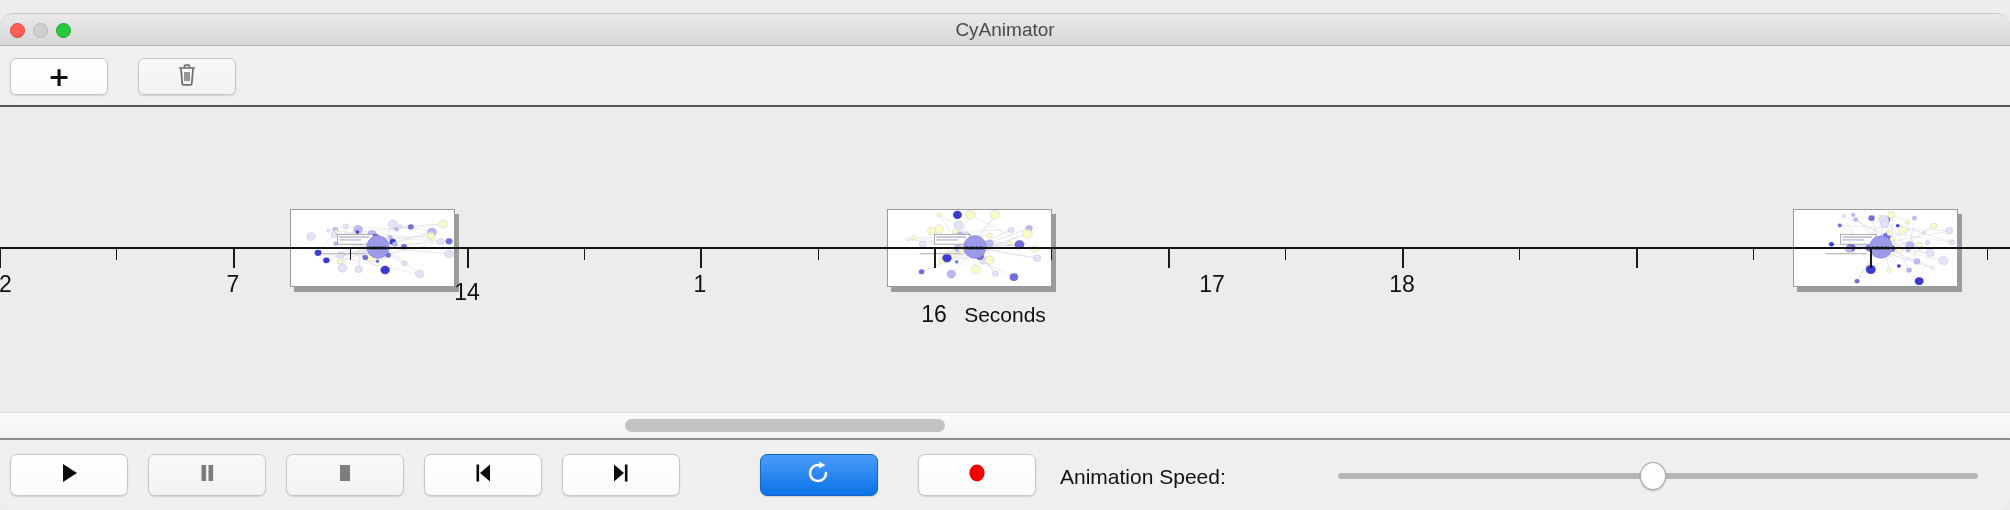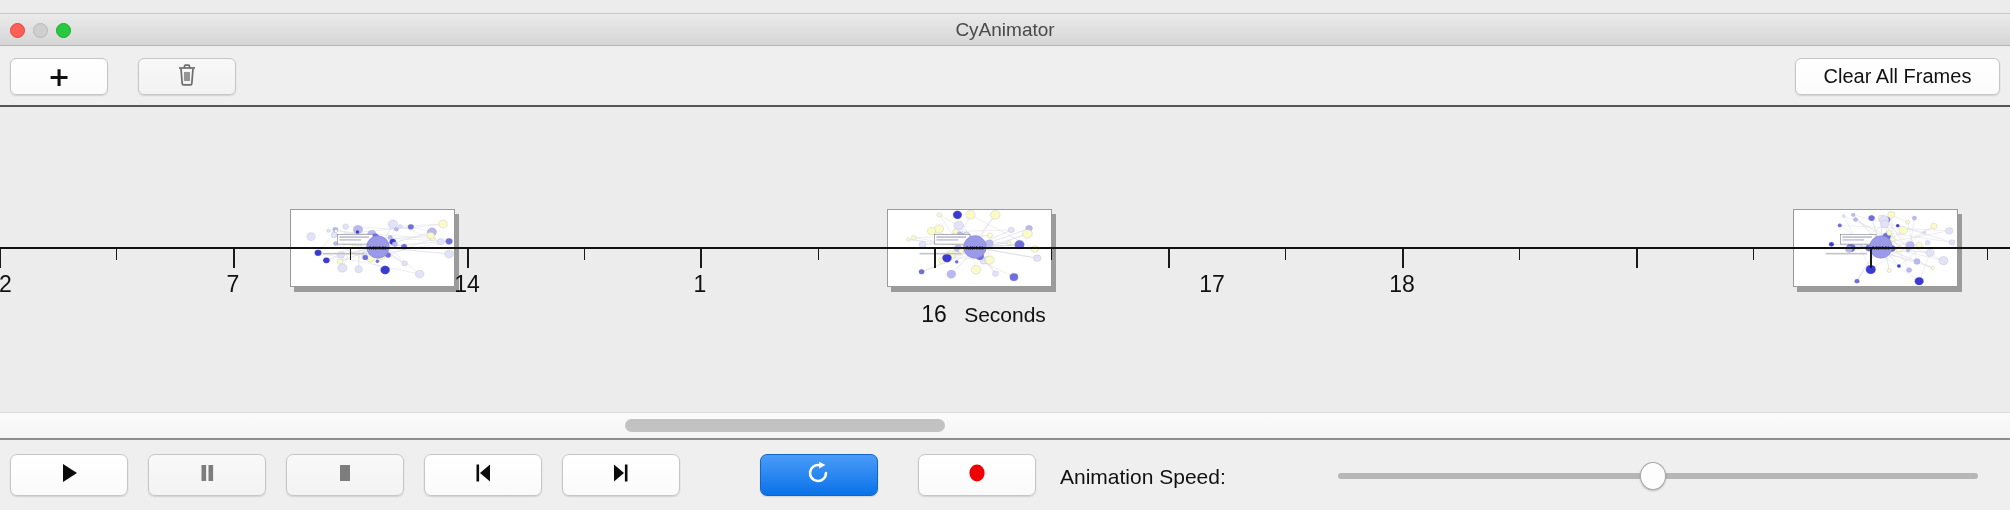--- a/index.html
+++ b/index.html
@@ -37,20 +37,21 @@
     transform: skewX(-22deg);
   }
 
   
   .window {
     position: absolute; left: 0; top: 13px;
     width: 2010px; height: 497px;
     background: #ececec;
     border-top: 1px solid #c7c7c7;
     overflow: hidden;
+    border-radius: 14px;
   }
 
   
   .titlebar {
     position: relative; height: 32px; width: 100%;
     background: linear-gradient(#eaeaea, #d6d6d6);
     border-bottom: 1px solid #b4b4b4;
   }
   .lights { position: absolute; left: 10px; top: 9px; display: flex; gap: 8px; }
   .light { width: 15px; height: 15px; border-radius: 50%; }
@@ -190,23 +191,20 @@
         <span>
           <svg width="22" height="24" viewBox="0 0 22 24">
             <path d="M3 5 H19" stroke="#6d6d6d" stroke-width="1.7" fill="none"></path>
             <path d="M8.5 5 V3.2 Q8.5 2.2 9.6 2.2 H12.4 Q13.5 2.2 13.5 3.2 V5" stroke="#6d6d6d" stroke-width="1.7" fill="none"></path>
             <path d="M5 5.6 L6.2 20.6 Q6.3 21.8 7.5 21.8 H14.5 Q15.7 21.8 15.8 20.6 L17 5.6" stroke="#6d6d6d" stroke-width="1.7" fill="none"></path>
             <path d="M9 9 V18 M11 9 V18 M13 9 V18" stroke="#6d6d6d" stroke-width="1.4"></path>
           </svg>
         </span>
       </div>
 
-      <div class="btn" id="clear-all-btn">
-        <span>Clear All Frames</span>
-      </div>
     </div>
 
     <div class="timeline">
 
       <div id="frames-layer">
           <div class="frame" style="left: 290px; top: 102px;">
             <svg viewBox="0 0 165 78" preserveAspectRatio="none">
               <rect width="165" height="78" fill="#ffffff"></rect>
               <path d="M88 38 Q97.54848588914254 32.99556216287105 100.4 28.0" stroke="#c9c9d8" stroke-width="0.5" fill="none"></path>
               <path d="M88 38 Q82.78046845717975 32.76761447028202 72.0 27.5" stroke="#c9c9d8" stroke-width="0.5" fill="none"></path>
@@ -523,21 +521,21 @@
         </div>
 
       <div class="ruler">
         <div class="axis"></div>
         <div id="ticks-layer">
             <div class="tick major" style="left: -1px;"></div>
             <div class="tlabel" style="left: -1px;">12</div>
             <div class="tick major" style="left: 233px;"></div>
             <div class="tlabel" style="left: 233px;">7</div>
             <div class="tick major" style="left: 467px;"></div>
-            <div class="tlabel" style="left: 467px;">14</div>
+            <div class="tlabel" style="left: 467px; margin-top: 8px;">14</div>
             <div class="tick major" style="left: 700px;"></div>
             <div class="tlabel" style="left: 700px;">1</div>
             <div class="tick major" style="left: 934px;"></div>
             <div class="tlabel" style="left: 934px; margin-top: 30px;">16</div>
             <div class="tick major" style="left: 1168px;"></div>
             <div class="tlabel" style="left: 1168px; margin-left: 44px;">17</div>
             <div class="tick major" style="left: 1402px;"></div>
             <div class="tlabel" style="left: 1402px;">18</div>
             <div class="tick major" style="left: 1636px;"></div>
             <div class="tick major" style="left: 1870px;"></div>

